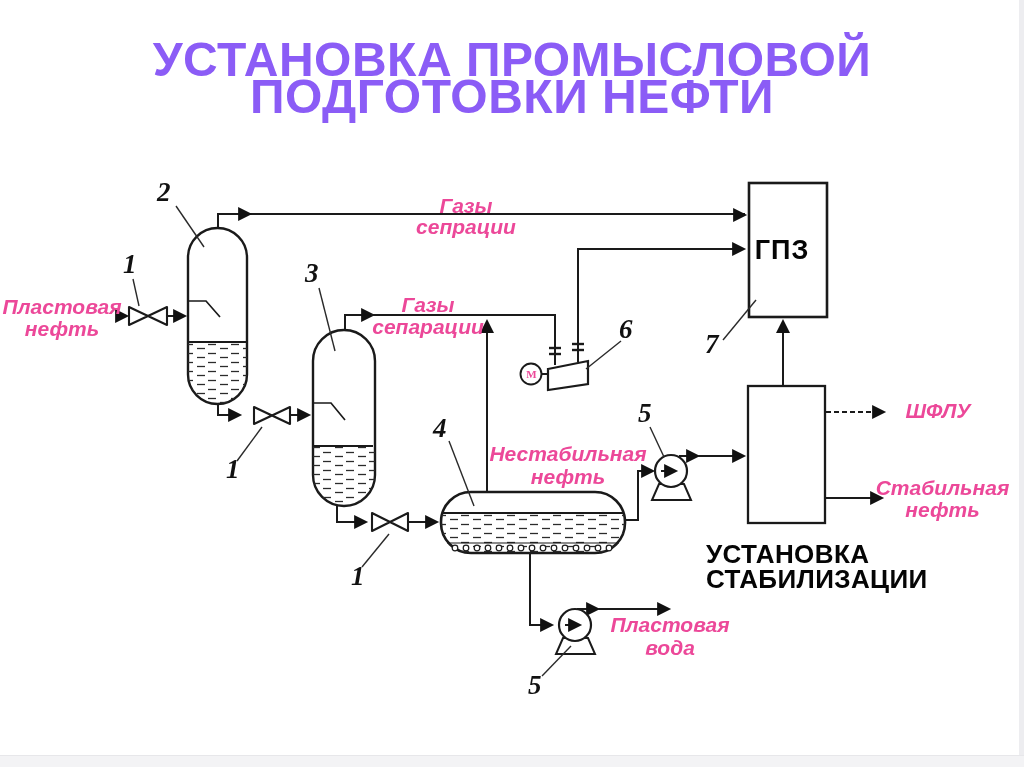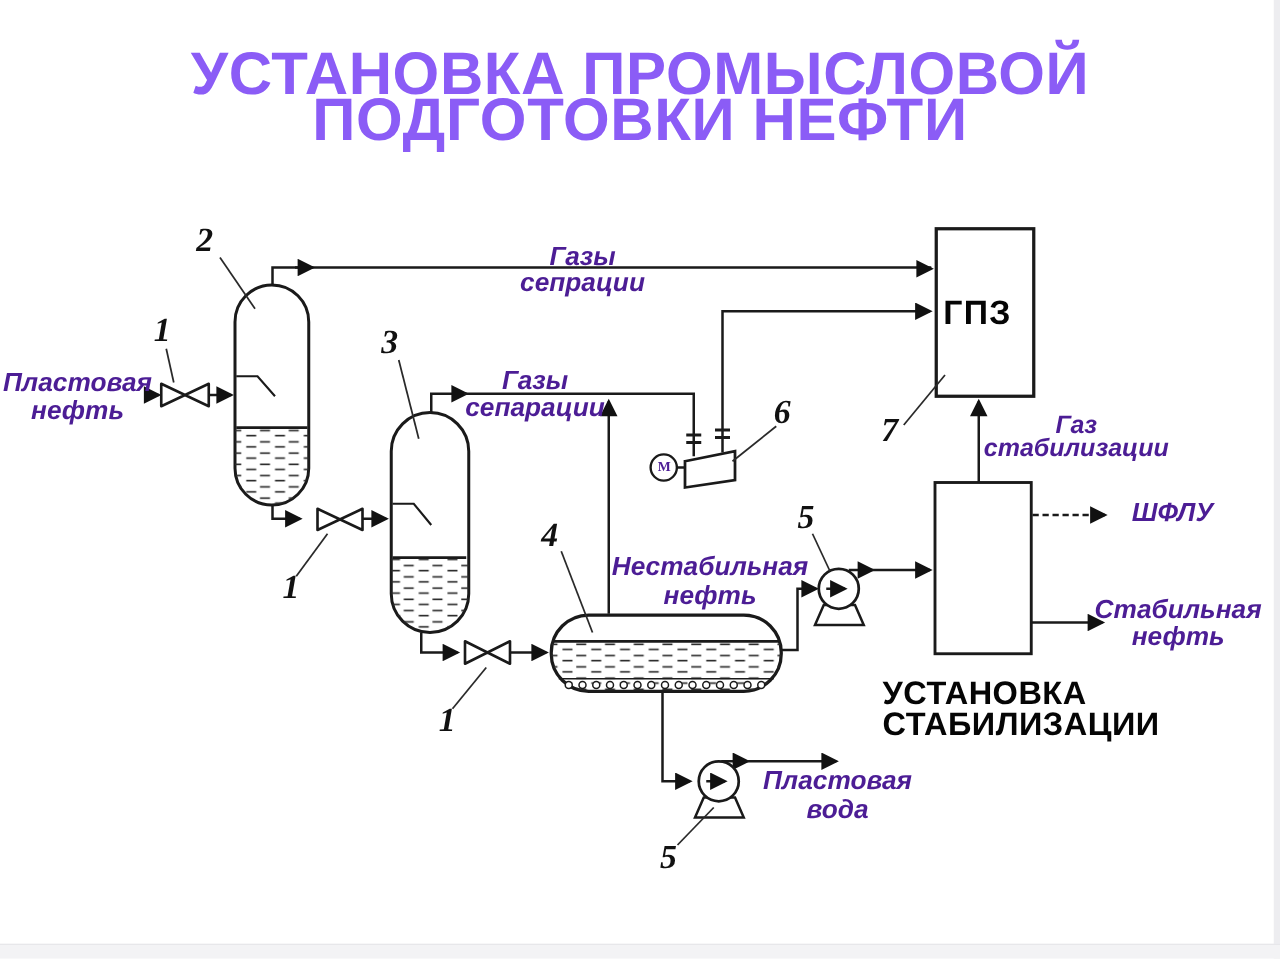--- a/index.html
+++ b/index.html
@@ -4,21 +4,21 @@
 <style>
   html,body{margin:0;padding:0;}
   body{
     width:1024px;height:767px;position:relative;overflow:hidden;
     background:#ffffff;
     font-family:"Liberation Sans", sans-serif;
   }
   #stage{position:absolute;inset:0;width:1024px;height:767px;}
   svg{position:absolute;left:0;top:0;}
   .lbl{
-    position:absolute;color:#4c1d95;white-space:pre-line;
+    position:absolute;color:#ec4899;white-space:pre-line;
     font-family:"Liberation Sans", sans-serif;
     z-index:5;
   }
   .title{
     left:0;top:21px;width:1024px;text-align:center;
     font-size:48px;font-weight:bold;line-height:37px;letter-spacing:.5px;color:#8b5cf6;margin-top:20px;
   }
   .stream{font-weight:bold;font-style:italic;font-size:21px;line-height:22px;text-align:center;}
   .num{
     font-family:"Liberation Serif", serif;font-style:italic;font-weight:bold;
@@ -201,22 +201,20 @@
 ПОДГОТОВКИ НЕФТИ</div>
 
 <div class="lbl stream" id="l-feed">Пластовая
 нефть</div>
 <div class="lbl stream" id="l-gastop">Газы
 сепрации</div>
 <div class="lbl stream" id="l-gasmid">Газы
 сепарации</div>
 <div class="lbl stream" id="l-unstable">Нестабильная
 нефть</div>
-<div class="lbl stream" id="l-gazstab">Газ
-стабилизации</div>
 <div class="lbl stream" id="l-shflu">ШФЛУ</div>
 <div class="lbl stream" id="l-stable">Стабильная
 нефть</div>
 <div class="lbl stream" id="l-water">Пластовая
 вода</div>
 
 <div class="lbl gpz">ГПЗ</div>
 <div class="lbl blocklbl" id="l-ustab">УСТАНОВКА
 СТАБИЛИЗАЦИИ</div>
 <div class="lbl motor">М</div>

